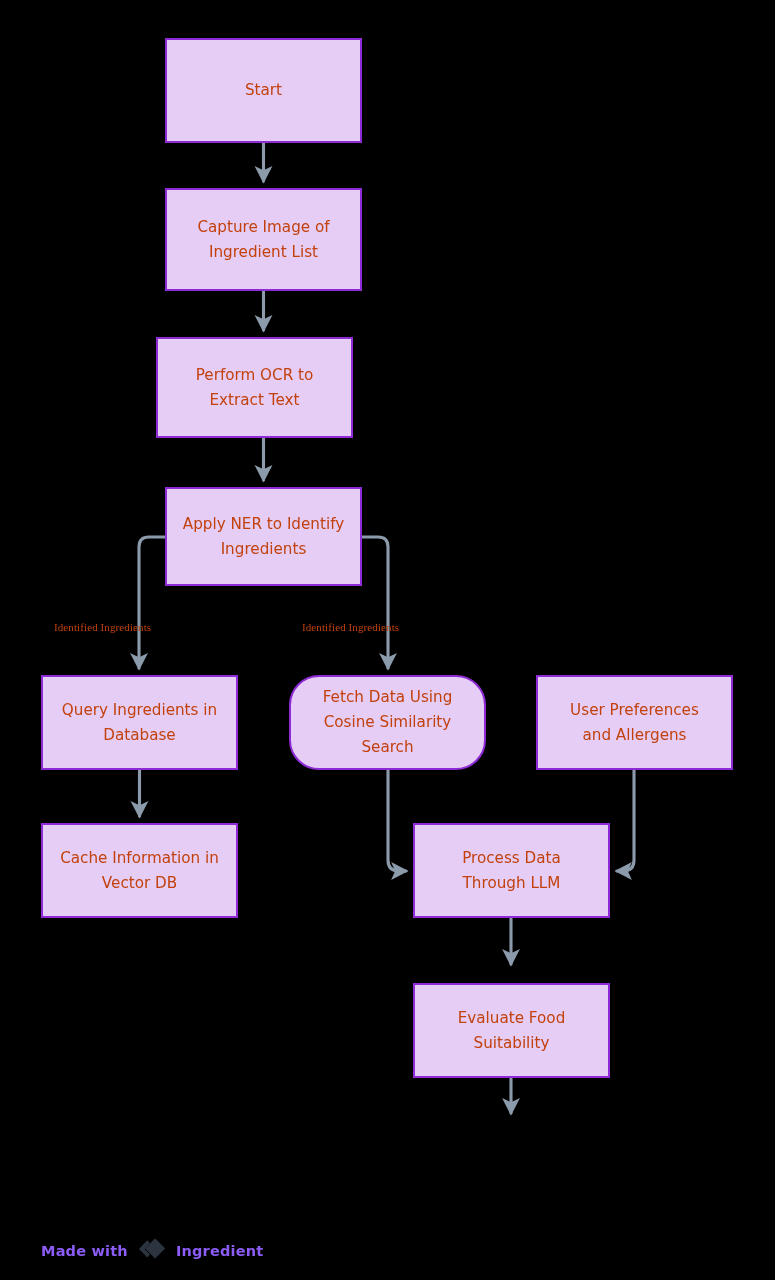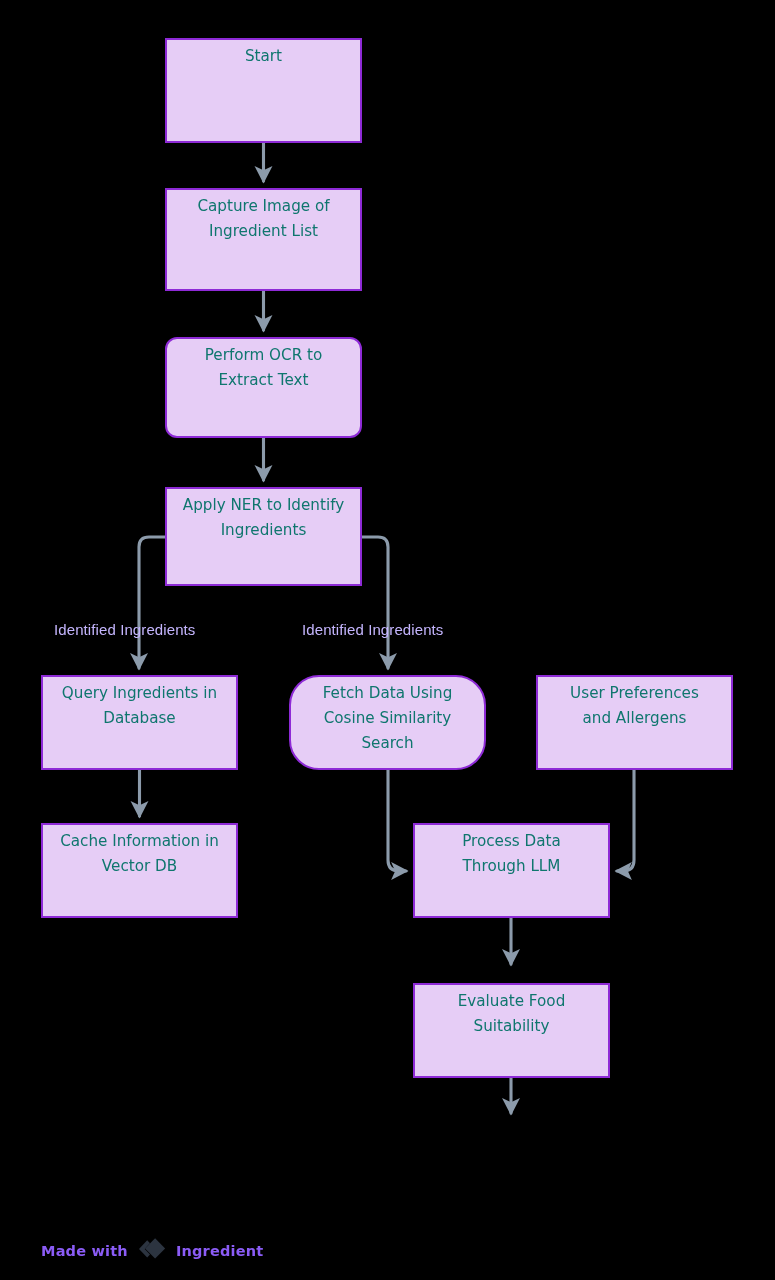--- a/index.html
+++ b/index.html
@@ -26,38 +26,38 @@
     width: 775px;
     height: 1280px;
     z-index: 1;
     pointer-events: none;
   }
 
   
   .edge-label {
     position: absolute;
     z-index: 2;
-    font-size: 15px;
-    color: #c4b5fd;
+    font-size: 11px;
+    color: #c2410c;
     letter-spacing: 0.1px;
     white-space: nowrap;
-    font-family: Liberation Sans, sans-serif;
+    font-family: Liberation Serif, serif;
   }
 
   
   .node {
     position: absolute;
     z-index: 3;
     background: #e6cdf6;
     border: 2.5px solid #8e2ad6;
     display: flex;
-    align-items: flex-start;
+    align-items: center;
     justify-content: center;
     text-align: center;
-    color: #0f766e;
+    color: #c2410c;
     font-size: 15.2px;
     line-height: 25px;
     padding: 4px 10px;
     font-family: "DejaVu Sans", "Liberation Sans", sans-serif;
   }
   .node-label { display: block; white-space: pre-line; }
 
   
   #watermark {
     position: absolute;
@@ -117,21 +117,21 @@
 
   <div class="node" style="left:165px; top:38px; width:197px; height:105px;">
     <span class="node-label">Start</span>
   </div>
 
   <div class="node" style="left:165px; top:188px; width:197px; height:103px;">
     <span class="node-label">Capture Image of
 Ingredient List</span>
   </div>
 
-  <div class="node" style="left:165px; top:337px; width:197px; height:101px;border-radius:12px;">
+  <div class="node" style="left:156px; top:337px; width:197px; height:101px;">
     <span class="node-label">Perform OCR to
 Extract Text</span>
   </div>
 
   <div class="node" style="left:165px; top:487px; width:197px; height:99px;">
     <span class="node-label">Apply NER to Identify
 Ingredients</span>
   </div>
 
   <div class="node" style="left:41px; top:675px; width:197px; height:95px;">

